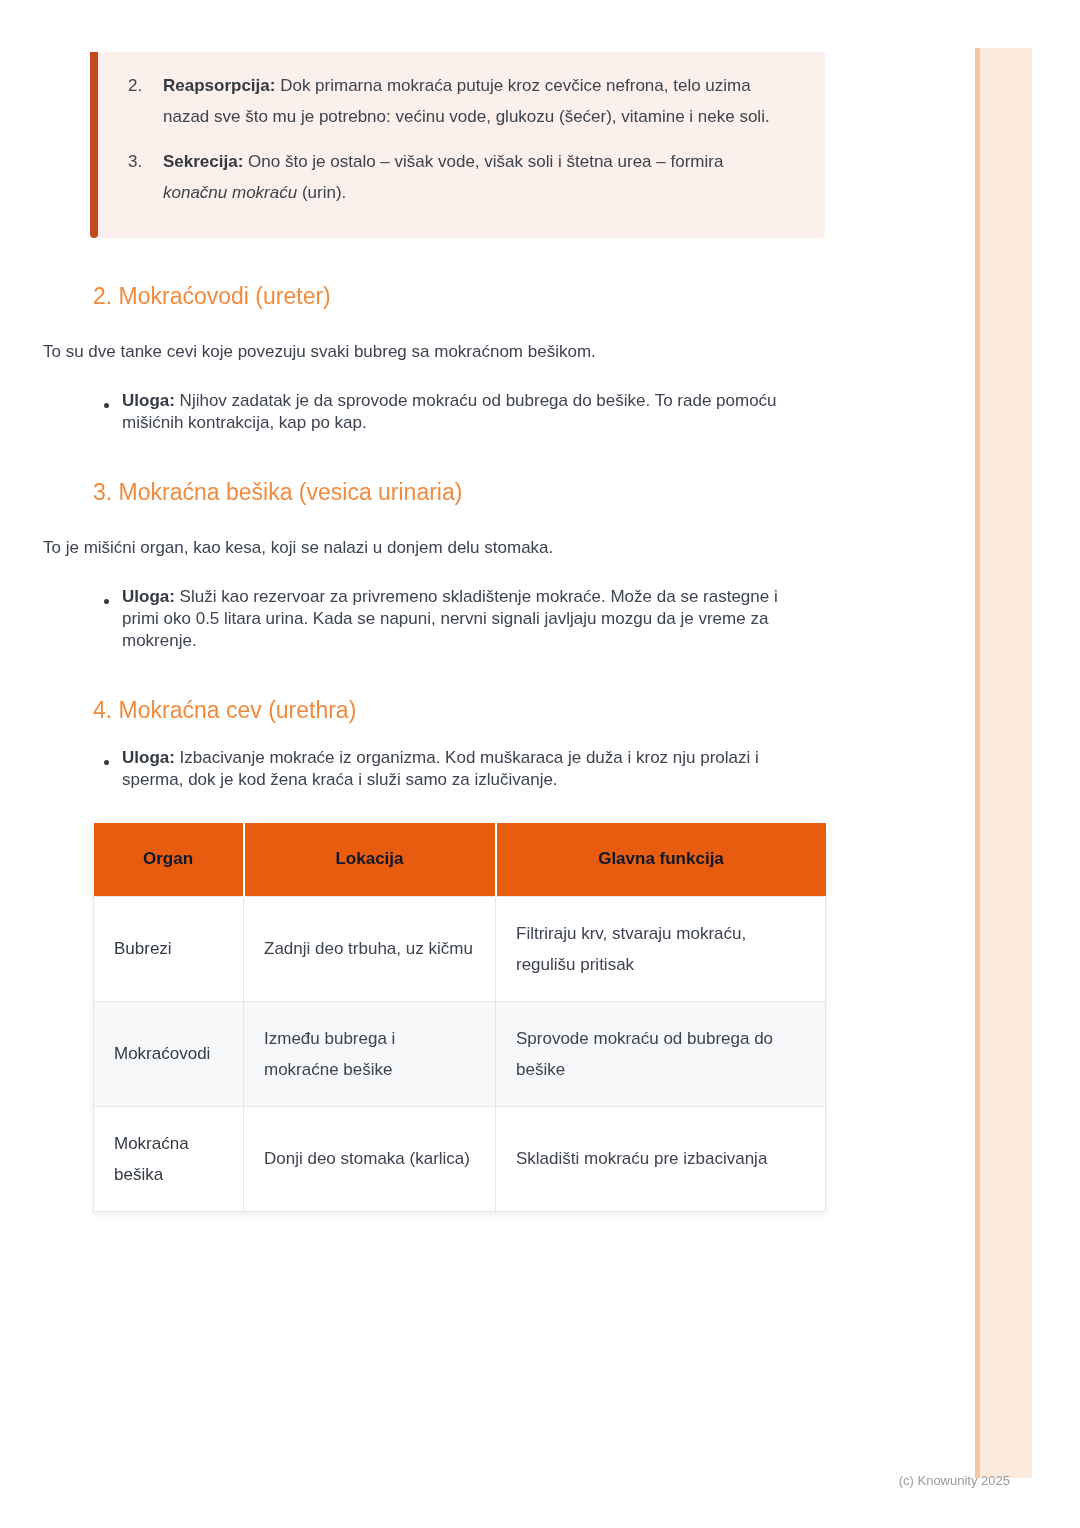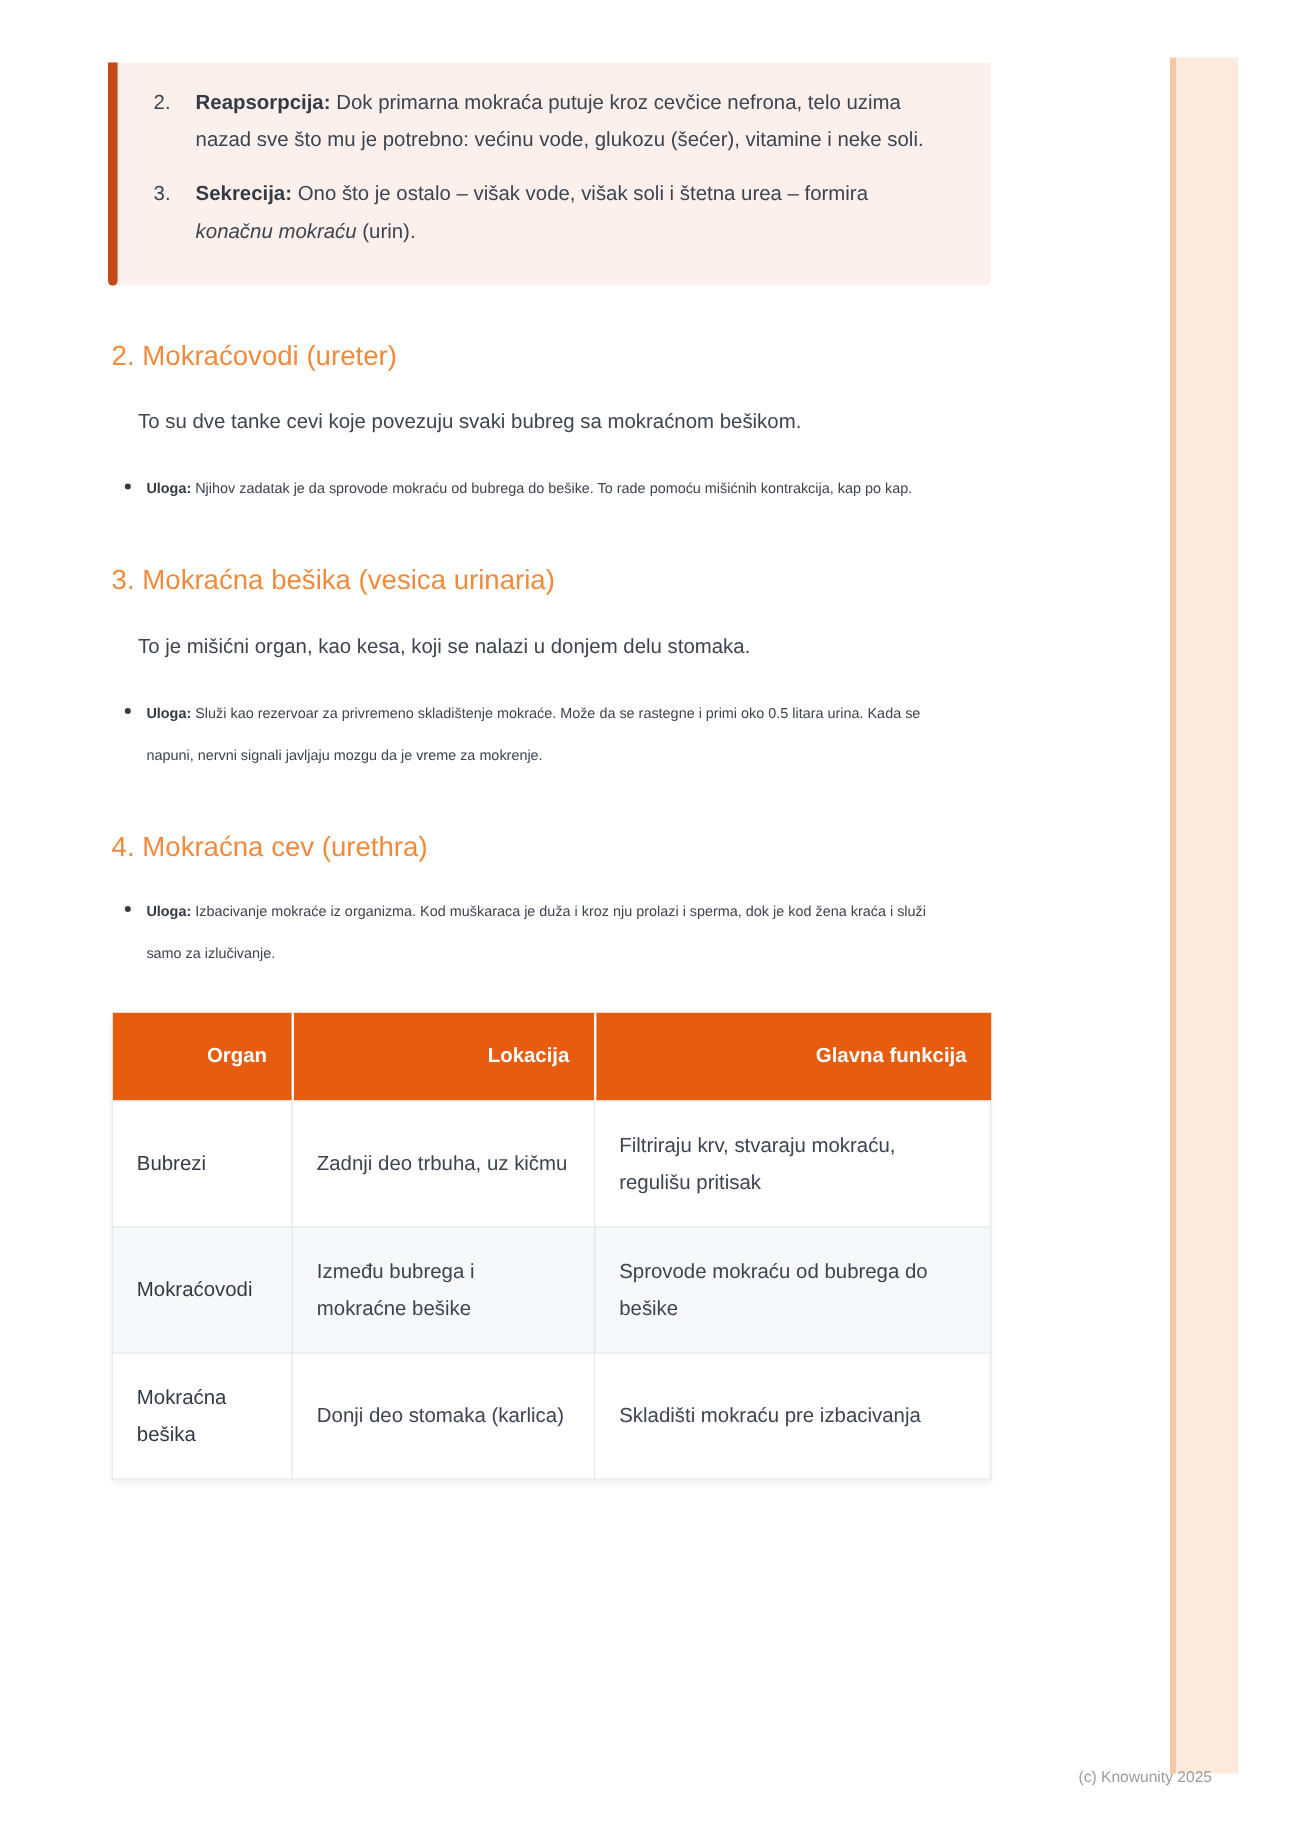--- a/index.html
+++ b/index.html
@@ -57,35 +57,35 @@
 
   
   .section h2 {
     margin: 44px 0 0 93px;
     font-size: 23px;
     line-height: 28px;
     font-weight: normal;
     color: var(--accent-heading, #f08a3c);
   }
   .section p.intro {
-    margin: 26px 0 0 115px;
+    margin: 26px 0 0 43px;
     width: 722px;
     font-size: 17px;
     line-height: 31px;
   }
   .section ul {
     list-style: none;
     margin: 23px 0 0 93px;
     width: 710px;
   }
   .section ul li {
     position: relative;
     padding-left: 29px;
-    font-size: 12px;
-    line-height: 35px;
+    font-size: 17px;
+    line-height: 22px;
   }
   .section ul li::before {
     content: "";
     position: absolute;
     left: 11px; top: 13px;
     width: 5px; height: 5px;
     border-radius: 50%;
     background: var(--text-bold, #333a44);
   }
   .section .lbl { font-weight: bold; color: var(--text-bold, #333a44); }
@@ -96,24 +96,24 @@
     width: 732px;
     border-collapse: collapse;
     table-layout: fixed;
     box-shadow: 0 3px 5px rgba(40, 50, 60, 0.08);
   }
   .organ-table col.c1 { width: 150px; }
   .organ-table col.c2 { width: 252px; }
   .organ-table col.c3 { width: 330px; }
   .organ-table thead th {
     background: var(--table-header-bg, #e85c10);
-    color: #ffffff;
+    color: #0f172a;
     font-size: 17px;
     font-weight: bold;
-    text-align: right;
+    text-align: center;
     height: 73px;
     padding: 0 20px;
     vertical-align: middle;
     border-right: 2px solid #ffffff;
   }
   .organ-table thead th:last-child { border-right: none; }
   .organ-table tbody td {
     height: 105px;
     padding: 16px 22px 16px 20px;
     vertical-align: middle;

